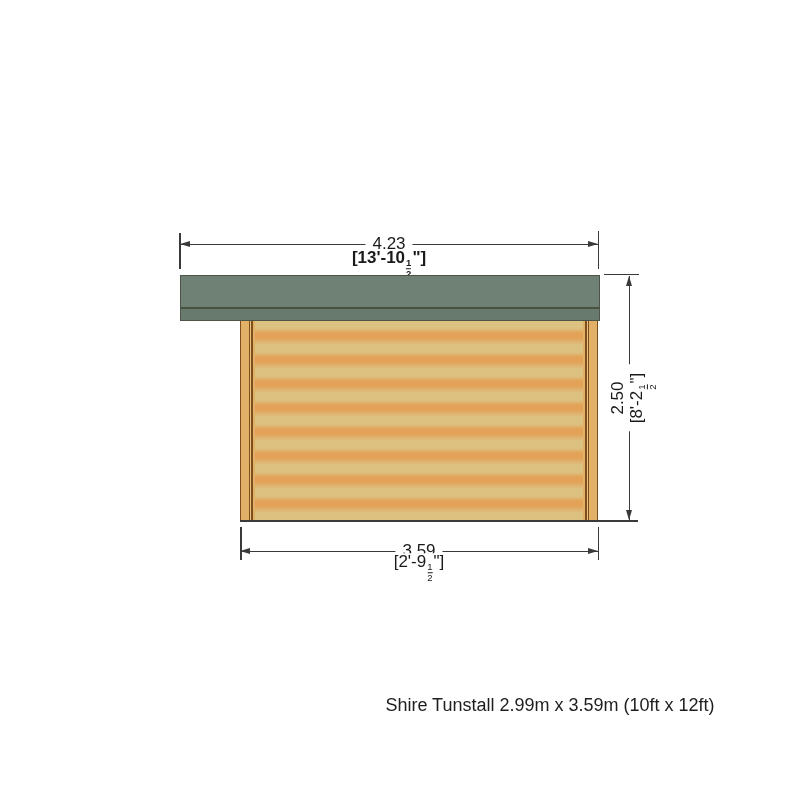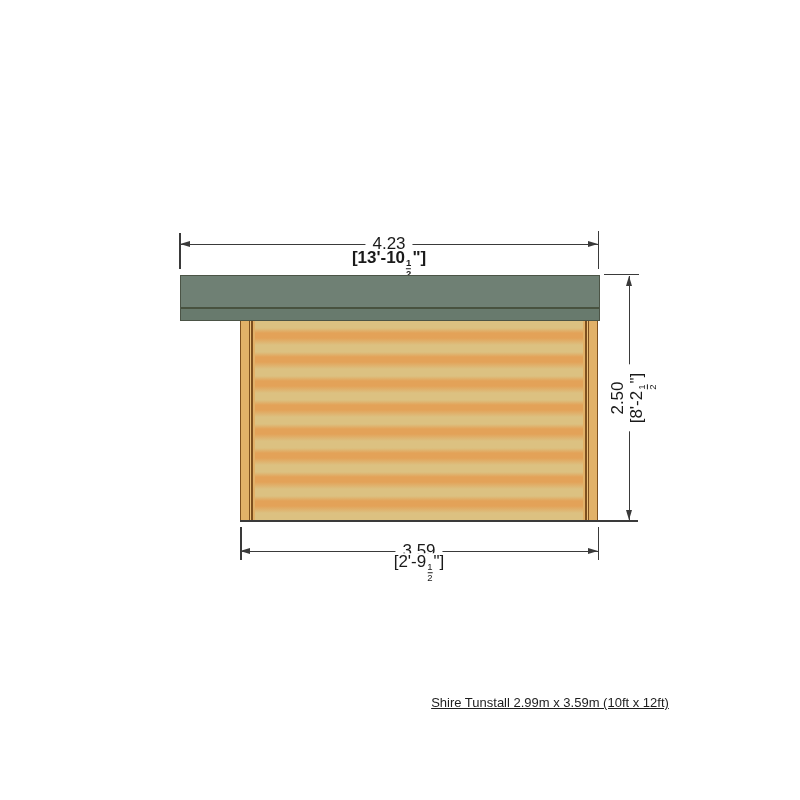--- a/index.html
+++ b/index.html
@@ -51,21 +51,21 @@
             padding:0 7px;font-size:17px;line-height:1.1;white-space:nowrap;text-align:center;}
   .dim-sub{position:absolute;transform:translate(-50%,-50%);font-size:17px;line-height:1.1;
            white-space:nowrap;text-align:center;background:#fff;padding:0 3px;}
   .dim-rot{position:absolute;left:633px;top:398px;transform:translate(-50%,-50%) rotate(-90deg);
            background:#fff;padding:2px 8px;font-size:17px;line-height:1.1;white-space:nowrap;text-align:center;}
   .frac{display:inline-flex;flex-direction:column;align-items:center;font-size:9.5px;
         line-height:1;vertical-align:-3px;margin:0 1px;}
   .frac .num{border-bottom:1px solid currentColor;padding-bottom:0.5px;}
 
   .caption{position:absolute;left:550px;top:695px;transform:translateX(-50%);
-           font-size:13px;white-space:nowrap;color:#1e1e1e;text-decoration:underline;}
+           font-size:18px;white-space:nowrap;color:#1e1e1e;}
 </style>
 </head>
 <body>
 
 <div class="canvas">
 
   <div class="ext-v" style="left:179px;top:233px;height:36px;"></div>
   <div class="ext-v" style="left:597.5px;top:231px;height:38px;"></div>
   <div class="dline-h" style="left:180px;top:243.5px;width:418px;"></div>
   <div class="arr w" style="left:180px;top:241px;"></div>

